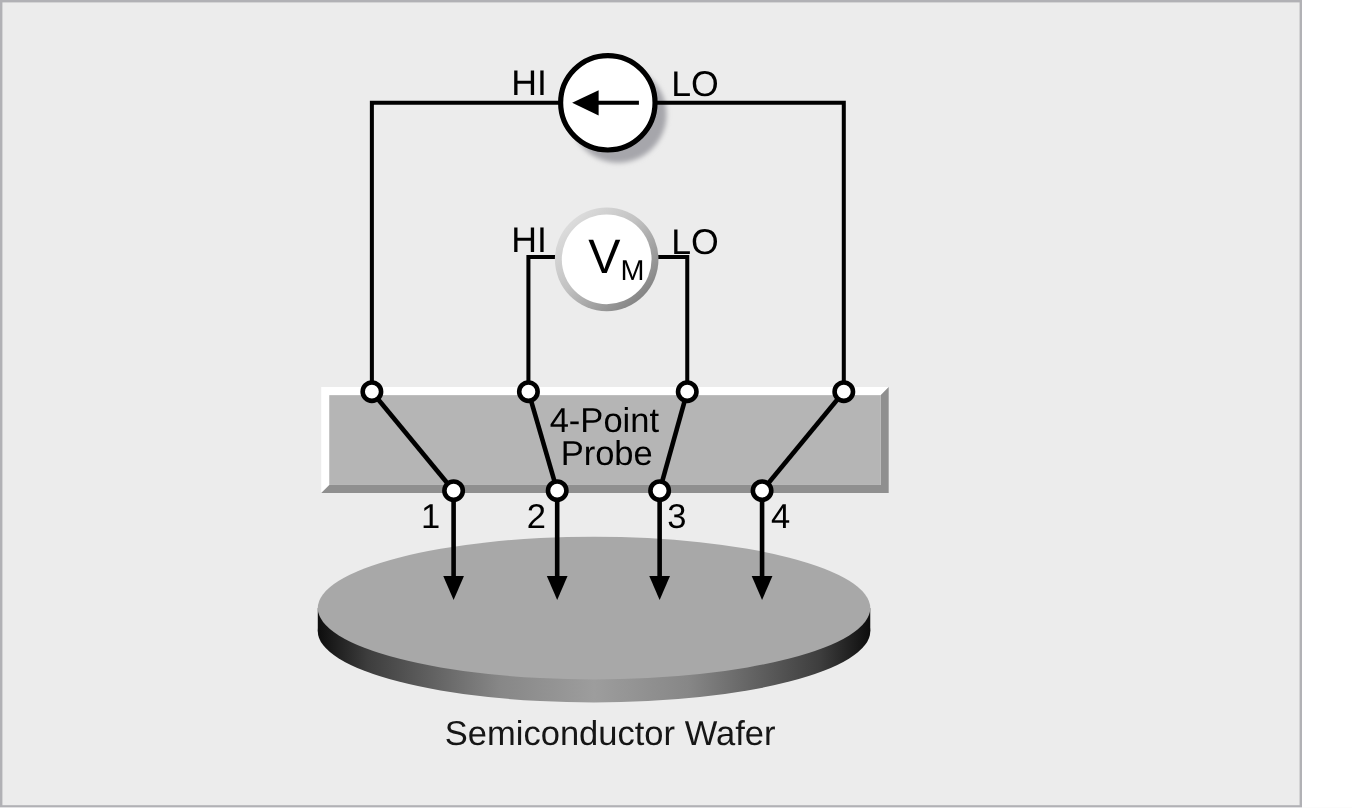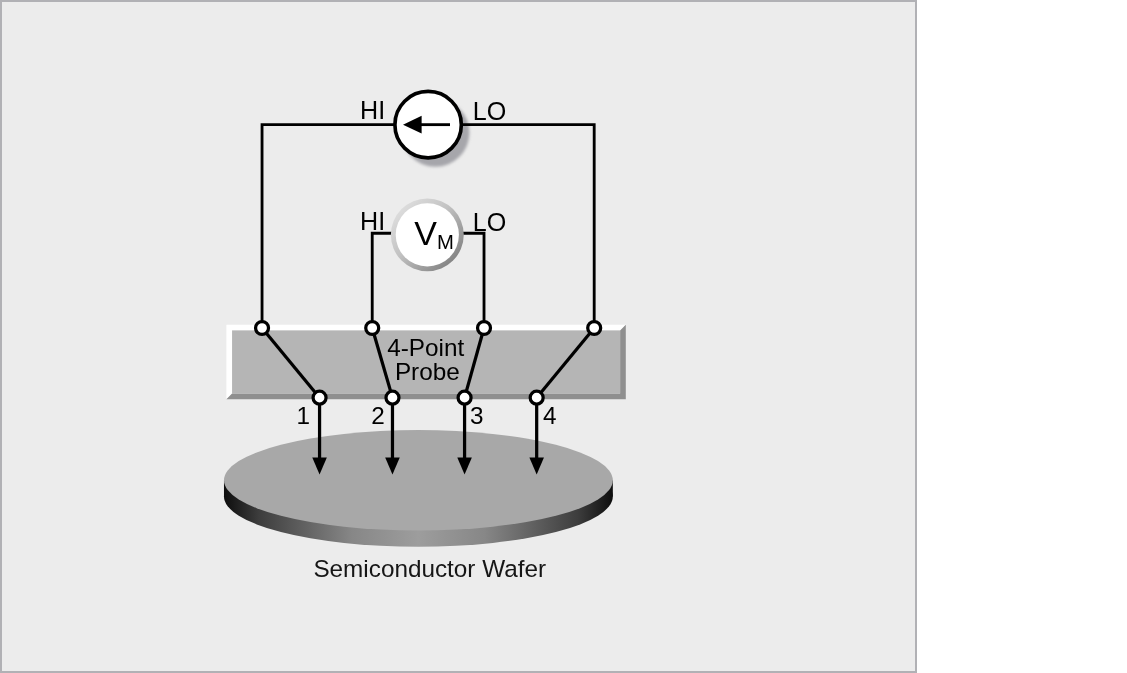--- a/index.html
+++ b/index.html
@@ -1,18 +1,18 @@
 <!DOCTYPE html>
 <html><head>
 <meta charset="utf-8">
 <style>
   html,body{margin:0;padding:0;background:#ffffff;}
   .figure-canvas{
     position:relative;
-    width:917px;height:673px;
+    width:1085px;height:673px;
     box-sizing:border-box;
     border:2px solid #b1b1b5;
     background:#ececec;
     font-family:"Liberation Sans", sans-serif;
     overflow:hidden;
   }
   .figure-canvas svg{position:absolute;left:0;top:0;width:100%;height:100%;}
   svg text{font-family:"Liberation Sans", sans-serif;fill:#000000;}
   .terminal-label{font-size:31px;}
   .meter-symbol{font-size:42px;}

